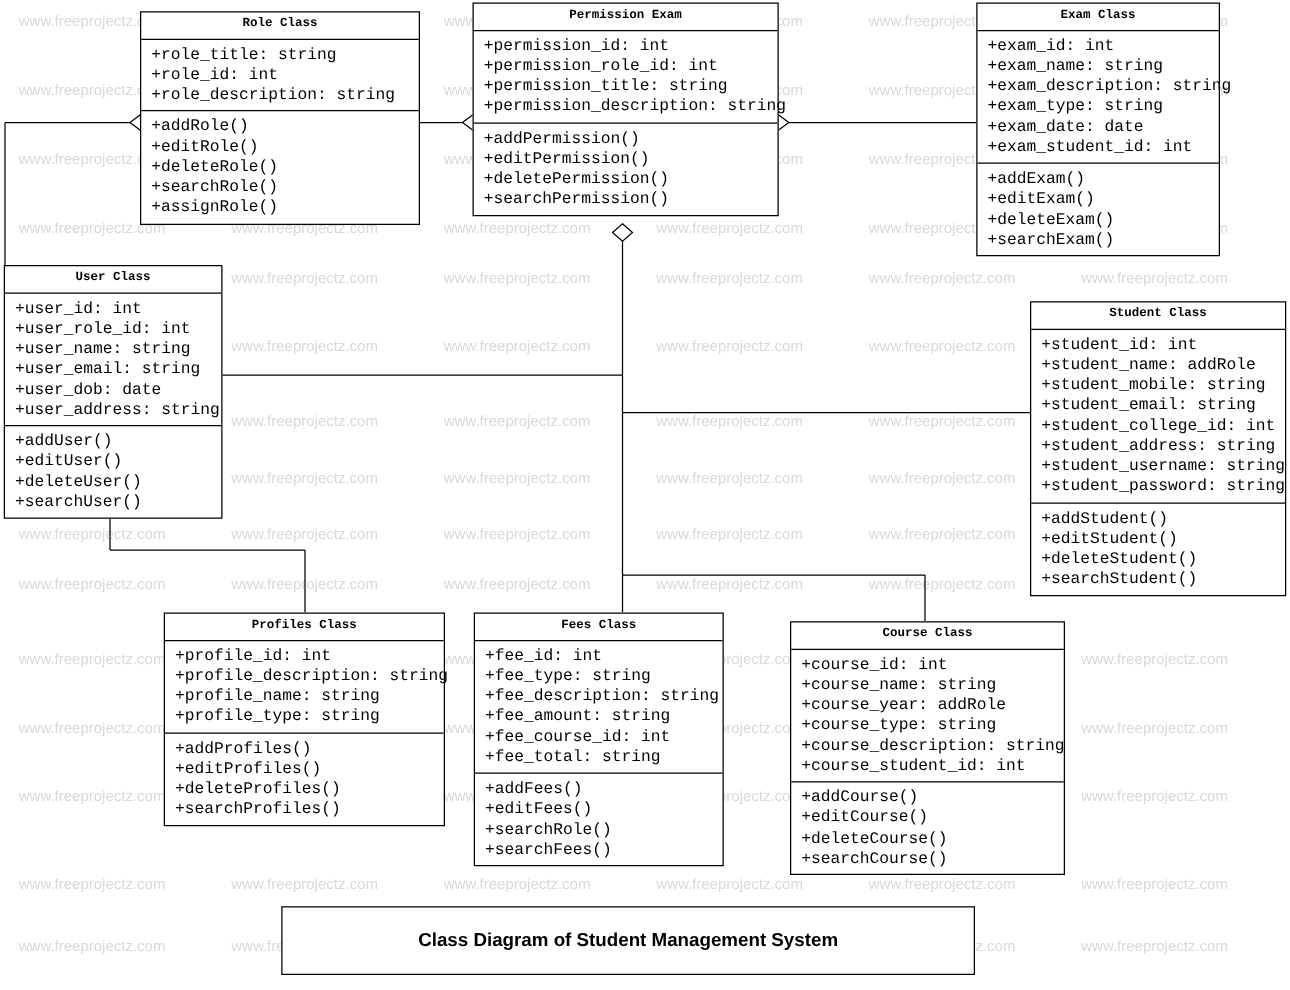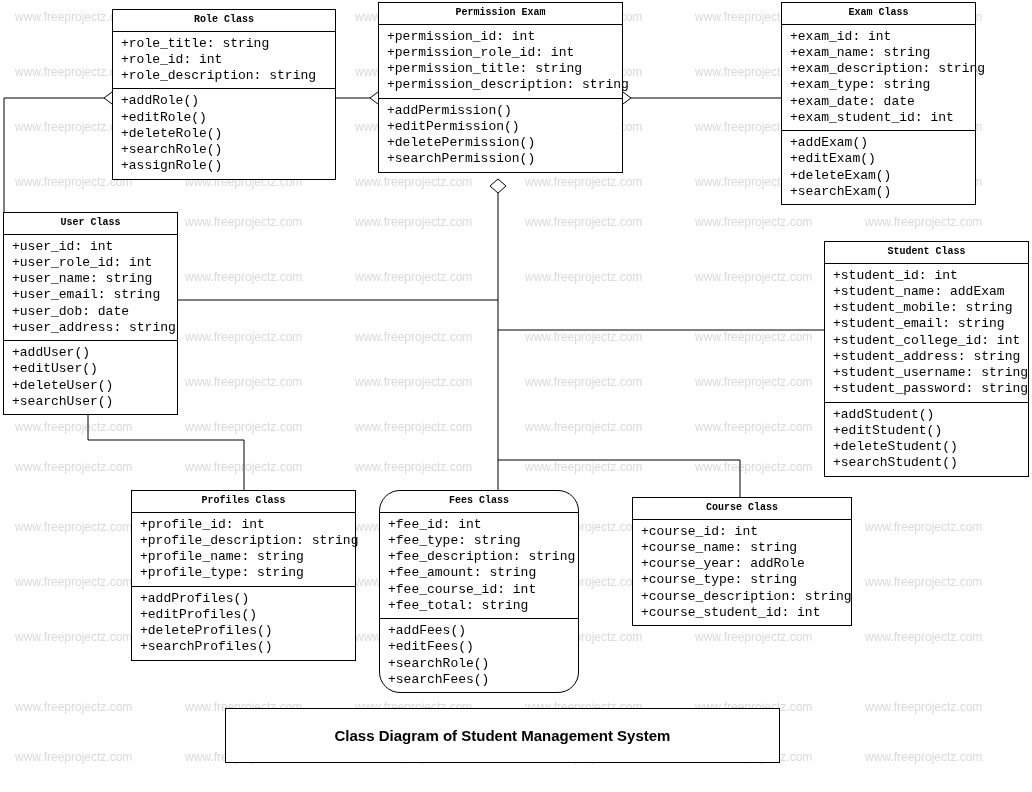--- a/index.html
+++ b/index.html
@@ -254,21 +254,21 @@
       <div class="row">+editUser()</div>
       <div class="row">+deleteUser()</div>
       <div class="row">+searchUser()</div>
     </div>
 </div>
 
 <div class="class-box" style="left:824px; top:241px; width:205px;">
   <div class="class-header">Student Class</div>
   <div class="section">
       <div class="row">+student_id: int</div>
-      <div class="row">+student_name: addExam</div>
+      <div class="row">+student_name: addRole</div>
       <div class="row">+student_mobile: string</div>
       <div class="row">+student_email: string</div>
       <div class="row">+student_college_id: int</div>
       <div class="row">+student_address: string</div>
       <div class="row">+student_username: string</div>
       <div class="row">+student_password: string</div>
     </div>
   <div class="section">
       <div class="row">+addStudent()</div>
       <div class="row">+editStudent()</div>
@@ -286,21 +286,21 @@
       <div class="row">+profile_type: string</div>
     </div>
   <div class="section">
       <div class="row">+addProfiles()</div>
       <div class="row">+editProfiles()</div>
       <div class="row">+deleteProfiles()</div>
       <div class="row">+searchProfiles()</div>
     </div>
 </div>
 
-<div class="class-box" style="left:379px; top:490px; width:200px;border-radius:21px;">
+<div class="class-box" style="left:379px; top:490px; width:200px;">
   <div class="class-header">Fees Class</div>
   <div class="section">
       <div class="row">+fee_id: int</div>
       <div class="row">+fee_type: string</div>
       <div class="row">+fee_description: string</div>
       <div class="row">+fee_amount: string</div>
       <div class="row">+fee_course_id: int</div>
       <div class="row">+fee_total: string</div>
     </div>
   <div class="section">
@@ -314,15 +314,21 @@
 <div class="class-box" style="left:632px; top:497px; width:220px;">
   <div class="class-header">Course Class</div>
   <div class="section">
       <div class="row">+course_id: int</div>
       <div class="row">+course_name: string</div>
       <div class="row">+course_year: addRole</div>
       <div class="row">+course_type: string</div>
       <div class="row">+course_description: string</div>
       <div class="row">+course_student_id: int</div>
     </div>
-</div>
-
-<div class="title-box" style="left:225px; top:708px; width:555px;">Class Diagram of Student Management System</div>
+  <div class="section">
+      <div class="row">+addCourse()</div>
+      <div class="row">+editCourse()</div>
+      <div class="row">+deleteCourse()</div>
+      <div class="row">+searchCourse()</div>
+    </div>
+</div>
+
+<div class="title-box" style="left:225px; top:725px; width:555px;">Class Diagram of Student Management System</div>
 
 </body></html>

